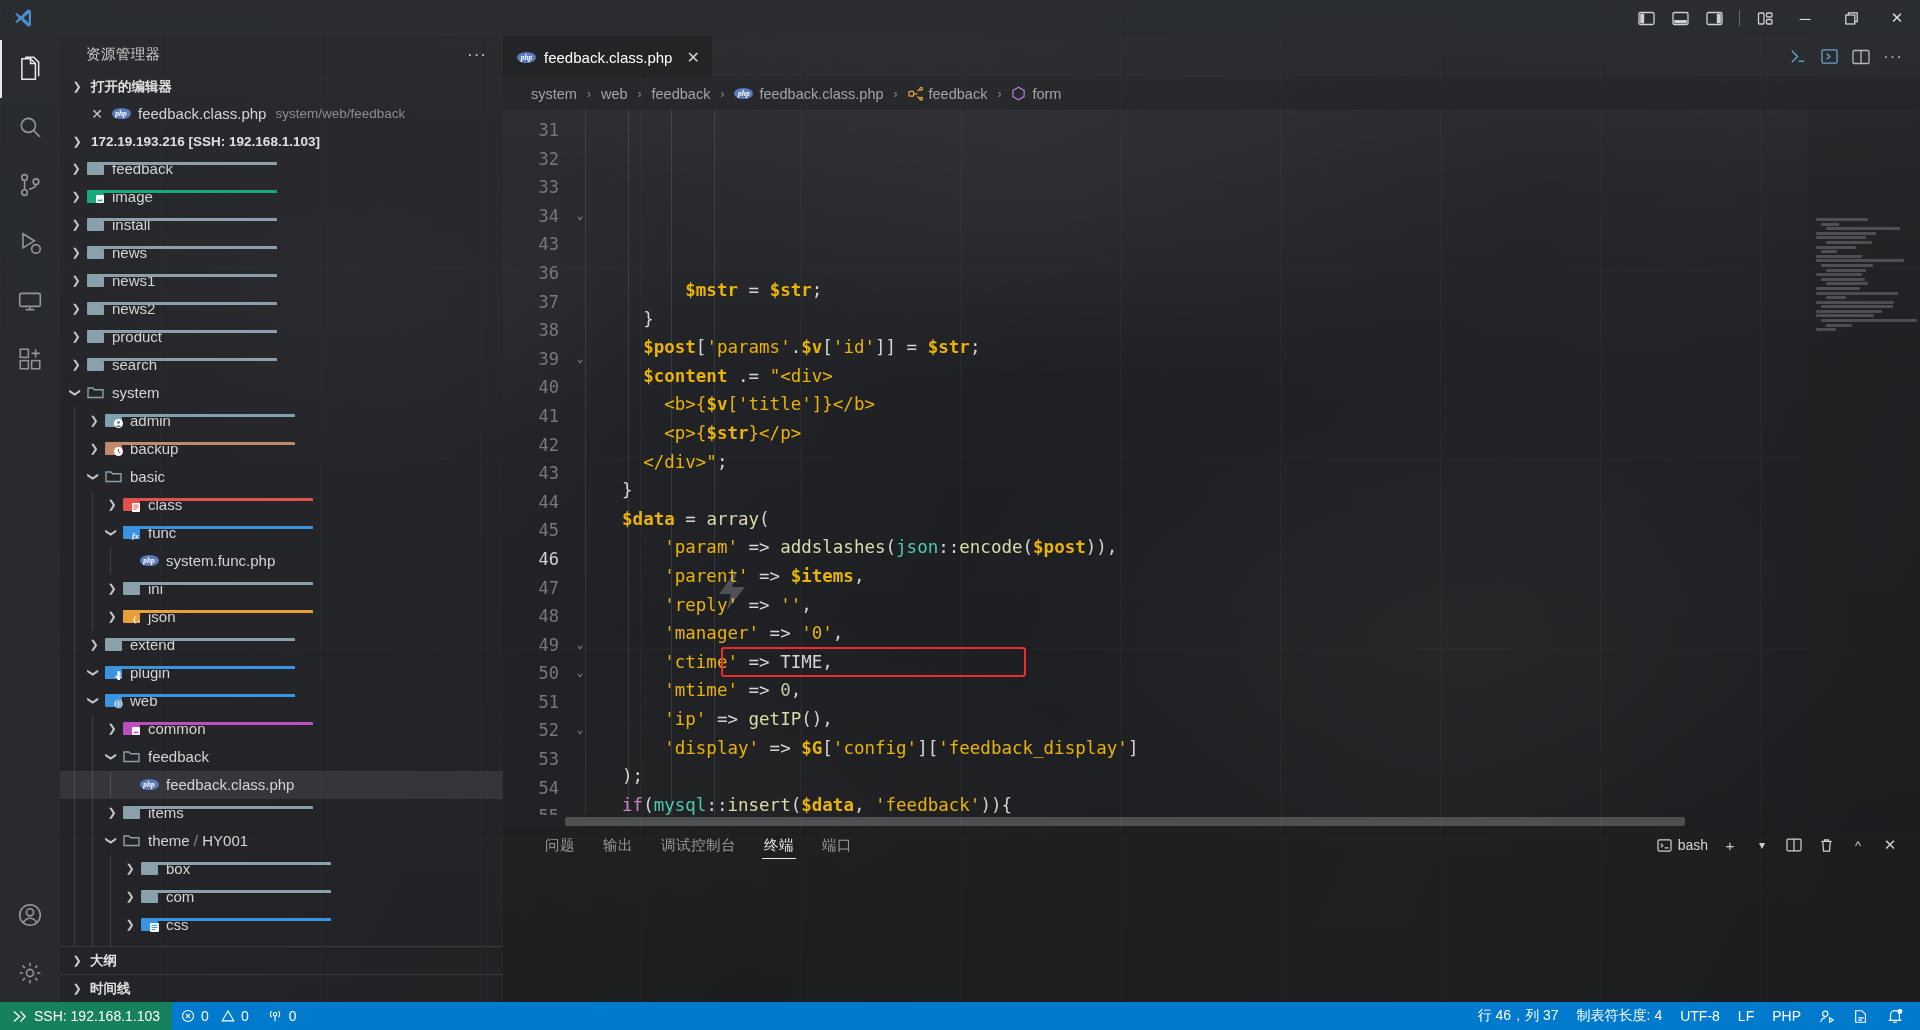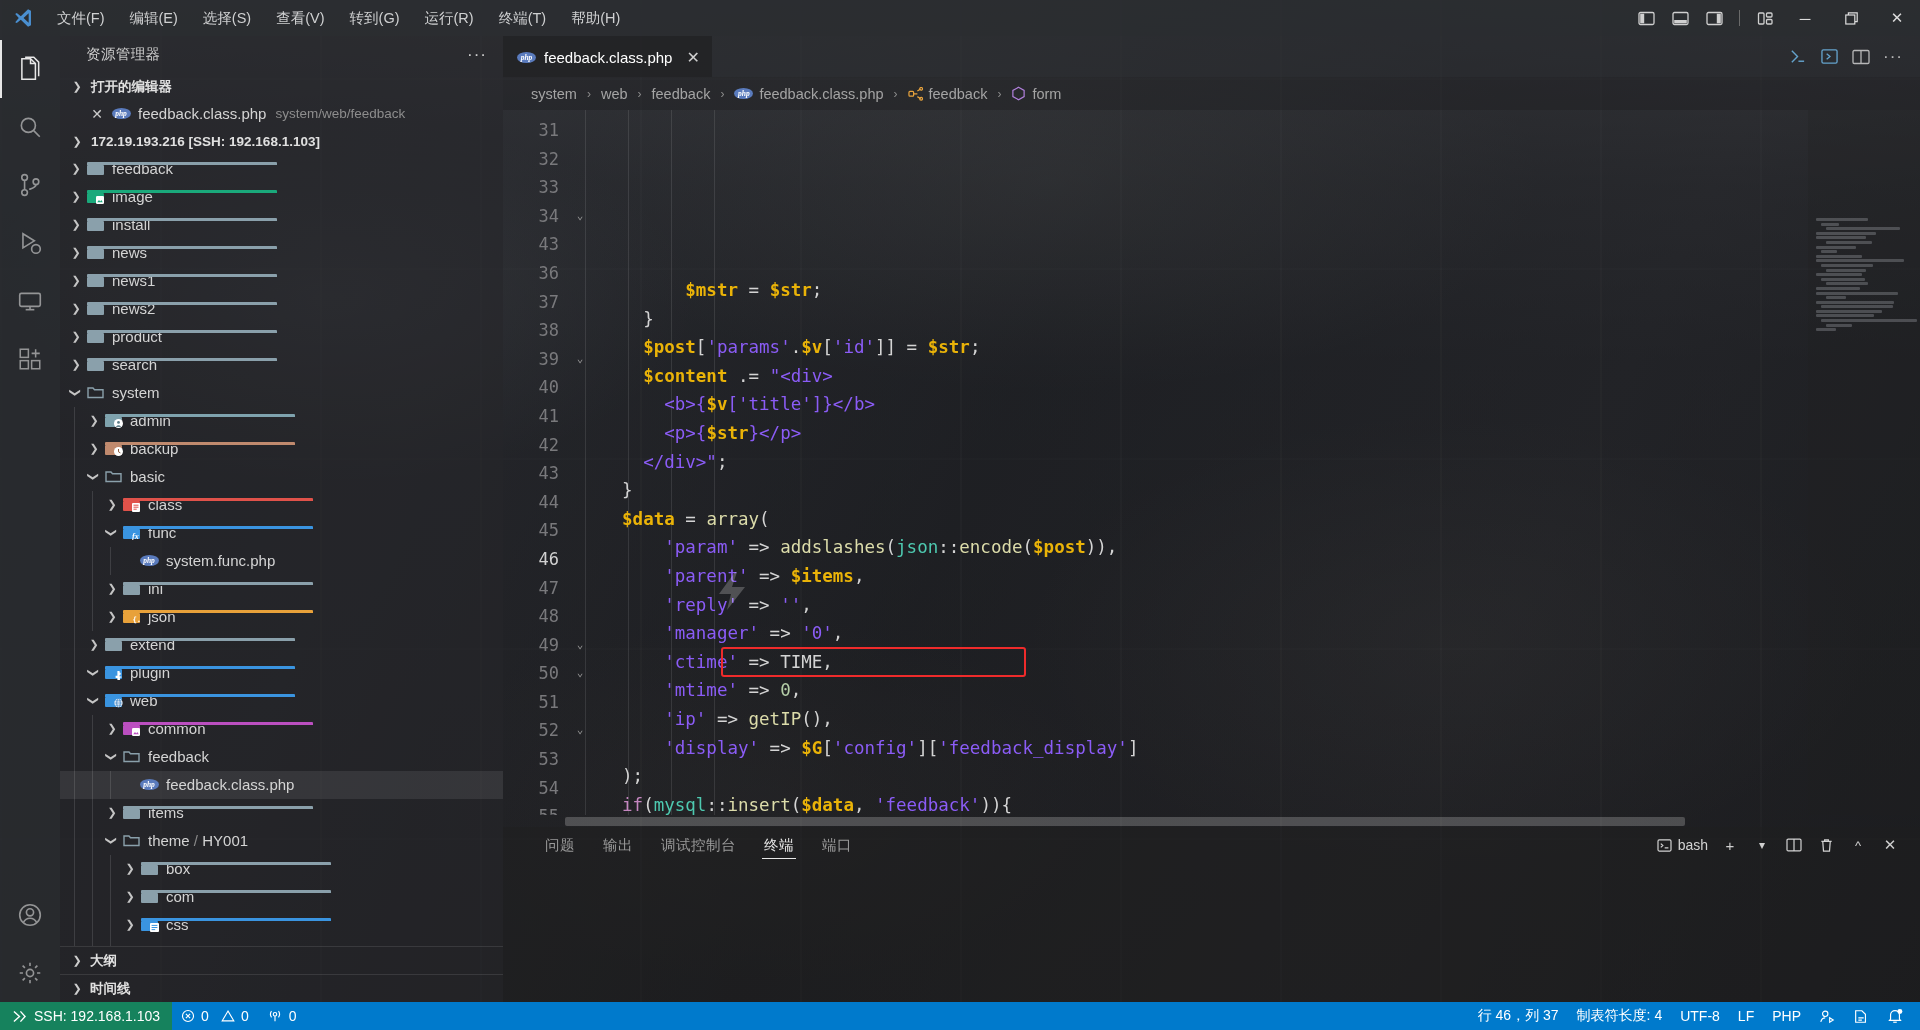--- a/index.html
+++ b/index.html
@@ -101,21 +101,21 @@
     height: 28px; display: flex; align-items: center; gap: 4px;
     font-size: 13.5px; font-weight: bold; color: #e0e0e0;
     padding-left: 8px; border-top: 1px solid rgba(255,255,255,.1); cursor: default;
   }
 
   
   .folder { width: 17px; height: 13px; position: relative; display:block; }
   .folder .tab { position:absolute; left:0; top:0; width:7px; height:3px; border-radius:1px 1px 0 0; }
   .folder .bd  { position:absolute; left:0; top:2.5px; width:17px; height:10.5px; border-radius:1px; }
   .folder-open { width:17px; height:13px; position:relative; }
-  .badge-dot { position:absolute; right:-1px; bottom:-1px; width:9px; height:9px; border-radius:50%; display:flex;align-items:flex-end;justify-content:center;font-size:6px;color:#fff;}
+  .badge-dot { position:absolute; right:-1px; bottom:-1px; width:9px; height:9px; border-radius:50%; display:flex;align-items:flex-start;justify-content:center;font-size:6px;color:#fff;}
 
   .php-ico {
     width: 19px; height: 11px; border-radius: 50%;
     background: #5a7bbd; color: #fff; font-size: 7.5px; font-style: italic;
     display: flex; align-items: center; justify-content: center; font-weight: bold;
     font-family: "Liberation Serif", serif;
   }
 
   
   .editor-area { flex: 1; display: flex; flex-direction: column; min-width: 0; }
@@ -154,21 +154,21 @@
   }
   .cline { height: 28.6px; line-height: 28.6px; position: relative; }
   .hl-box {
     position: absolute; left: 150px; top: 537px; width: 305px; height: 30px;
     border: 2px solid #ef2b2b; border-radius: 3px; pointer-events: none; z-index: 5;
   }
   .indent-col { position:absolute; top:0; bottom:0; width:1px; background: rgba(255,255,255,.10); }
 
   
   .t-var   { color: #eab308; font-weight: bold; }
-  .t-str   { color: #8b5cf6; }
+  .t-str   { color: #eab308; }
   .t-fn    { color: #DCDCAA; }
   .t-kw    { color: #C586C0; }
   .t-cls   { color: #4EC9B0; }
   .t-plain { color: #D4D4D4; }
   .t-num   { color: #B5CEA8; }
   .t-const { color: #D4D4D4; }
 
   .minimap {
     width: 112px; min-width: 112px; background: rgba(30,30,32,.25); position: relative; overflow: hidden;
   }
@@ -221,30 +221,20 @@
 
 <div class="photo-bg"></div>
 
 <div class="app">
 
   <div class="titlebar">
     <div class="vs-logo">
       <svg width="22" height="22" viewBox="0 0 24 24">
           <path d="M17.5 2.5 9.6 10l-4.4-3.4-1.7.9 3.9 4.5-3.9 4.5 1.7.9L9.6 14l7.9 7.5 3.2-1.6V4.1l-3.2-1.6zm.7 4.2v10.6L12.6 12l5.6-5.3z" fill="#4a8fd0"></path>
         </svg>
-    </div>
-    <div class="menu">
-      <div class="menu-item">文件(F)</div>
-      <div class="menu-item">编辑(E)</div>
-      <div class="menu-item">选择(S)</div>
-      <div class="menu-item">查看(V)</div>
-      <div class="menu-item">转到(G)</div>
-      <div class="menu-item">运行(R)</div>
-      <div class="menu-item">终端(T)</div>
-      <div class="menu-item">帮助(H)</div>
     </div>
     <div class="title-right">
       <div class="layout-btn">
         <svg width="17" height="15" viewBox="0 0 17 15">
             <rect x="1" y="1.5" width="15" height="12" rx="1.5" fill="none" stroke="#d0d0d0" stroke-width="1.3"></rect>
             <rect x="2.2" y="2.7" width="4" height="9.6" fill="#d0d0d0"></rect>
           </svg>
       </div>
       <div class="layout-btn">
         <svg width="17" height="15" viewBox="0 0 17 15">

